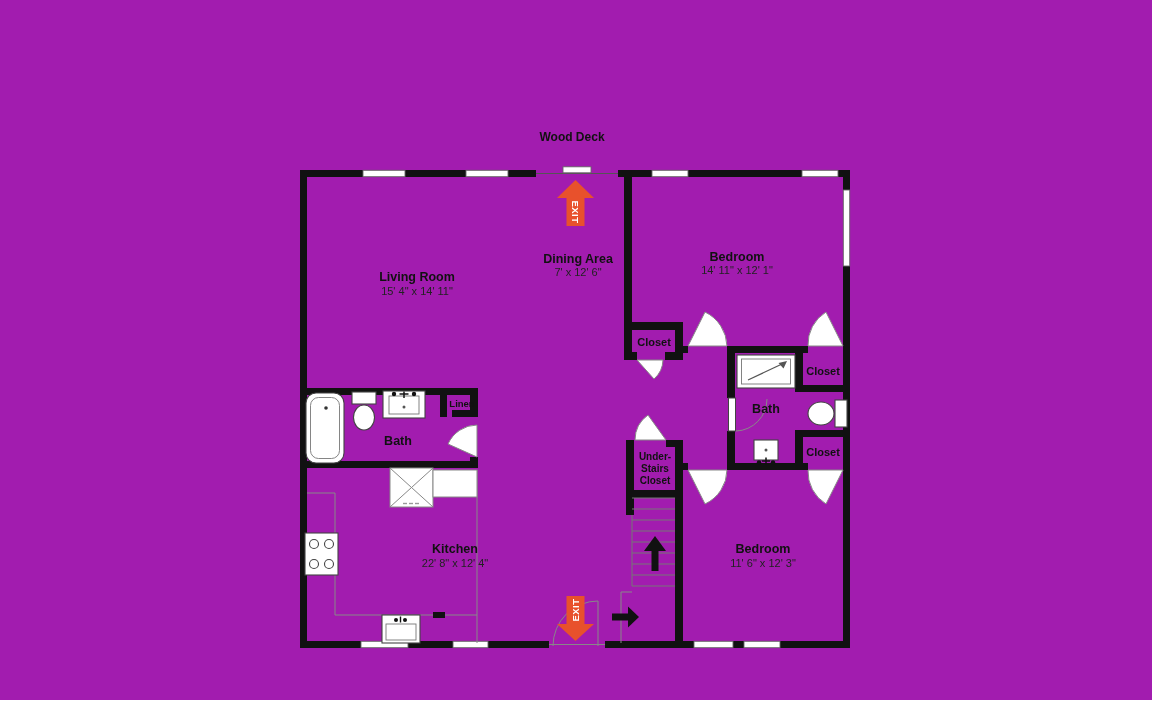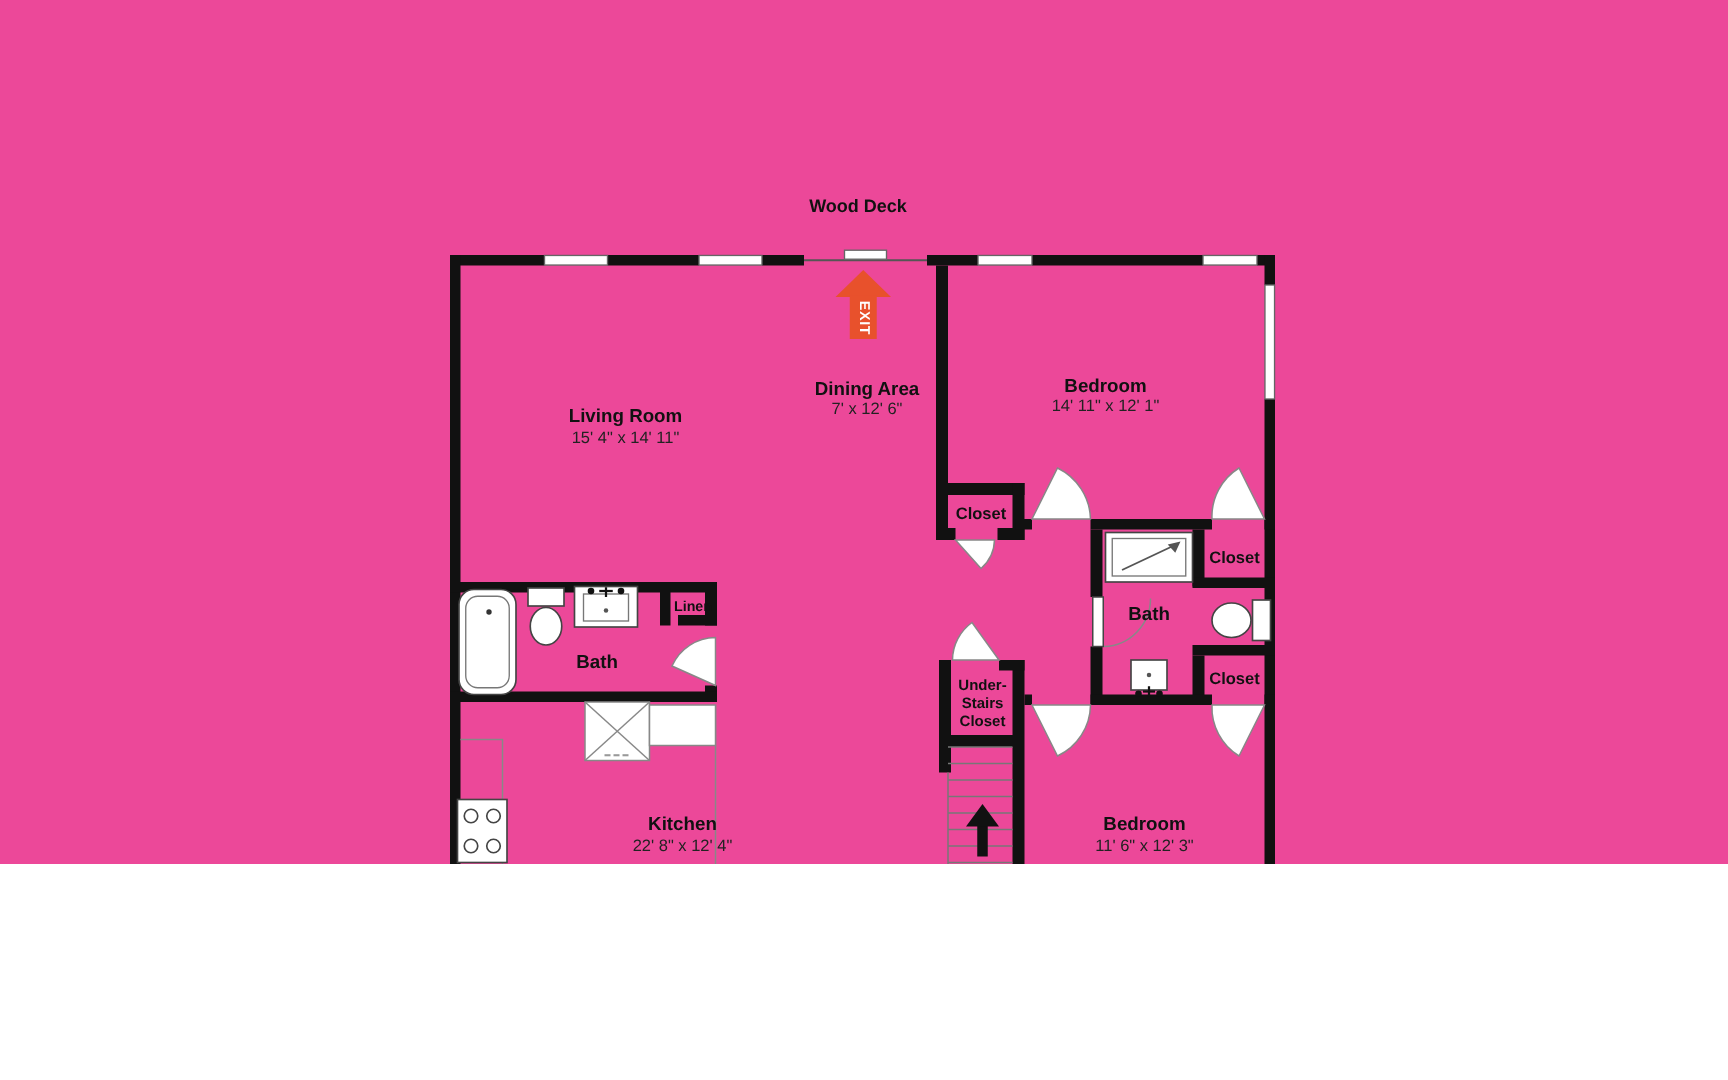--- a/index.html
+++ b/index.html
@@ -1,16 +1,16 @@
 <!DOCTYPE html>
 <html><head>
 <meta charset="utf-8">
 <style>
   html,body{margin:0;padding:0;background:#ffffff;}
-  .canvas{position:relative;width:1152px;height:576px;background:#ec4899;overflow:hidden;
+  .canvas{position:relative;width:1152px;height:700px;background:#a21caf;overflow:hidden;
           font-family:"Liberation Sans",sans-serif;}
   svg{display:block;}
   text{fill:#111;}
   .room-name{font-size:12.5px;font-weight:700;}
   .room-dims{font-size:11px;fill:#222;}
   .closet-label{font-size:11px;font-weight:700;}
   .small-label{font-size:9.5px;font-weight:700;}
   .us-label{font-size:10px;font-weight:700;}
   .deck-label{font-size:12px;font-weight:700;}
   .exit-text{font-size:9.5px;font-weight:700;fill:#ffffff;letter-spacing:0.5px;}

